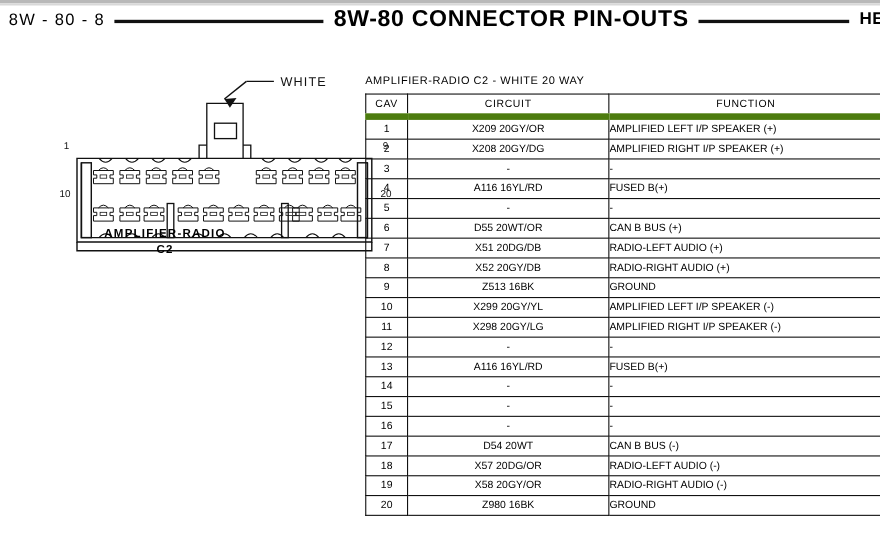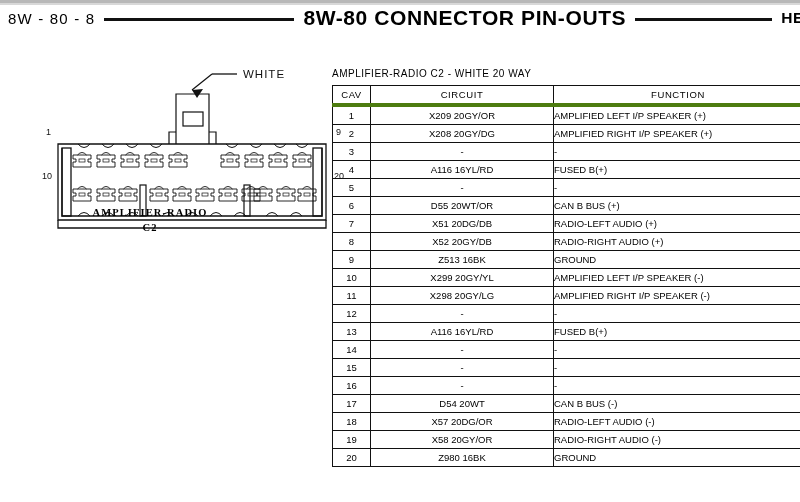--- a/index.html
+++ b/index.html
@@ -67,35 +67,34 @@
     font-weight: bold;
     letter-spacing: 0.6px;
     white-space: nowrap;
     padding-right: 0;
     margin-right: -4px;
   }
 
   
   .connector-panel {
     position: absolute;
-    left: 4px; top: 52px;
+    left: 16px; top: 52px;
     width: 320px; height: 200px; padding-left: 36px;
   }
   .connector-svg { display: block; }
 
   .conn-caption {
     position: absolute;
     left: 0; top: 205px;
     width: 300px;
     text-align: center;
     font-size: 10.5px;
     font-weight: bold;
     letter-spacing: 1.1px;
     line-height: 15px;
-    font-family: Liberation Serif, serif;
   }
 
   
   .table-panel {
     position: absolute;
     left: 332px; top: 68px;
     width: 472px;
   }
   .table-title {
     font-size: 10px;
@@ -116,21 +115,21 @@
     height: 17px;
     line-height: 17px;
     padding: 0;
     font-weight: normal;
     overflow: hidden;
     white-space: nowrap;
   }
   table.pinout thead th {
     text-align: center;
     letter-spacing: 0.6px;
-    border-bottom: 4px solid #4d7c0f;
+    border-bottom: 6px solid #4d7c0f;
   }
   col.c-cav   { width: 38px; }
   col.c-circ  { width: 183px; }
   col.c-func  { width: 249px; }
 
   td.cav {
     text-align: center;
     border-right: 2px solid #111;
   }
   th.cav-h {

